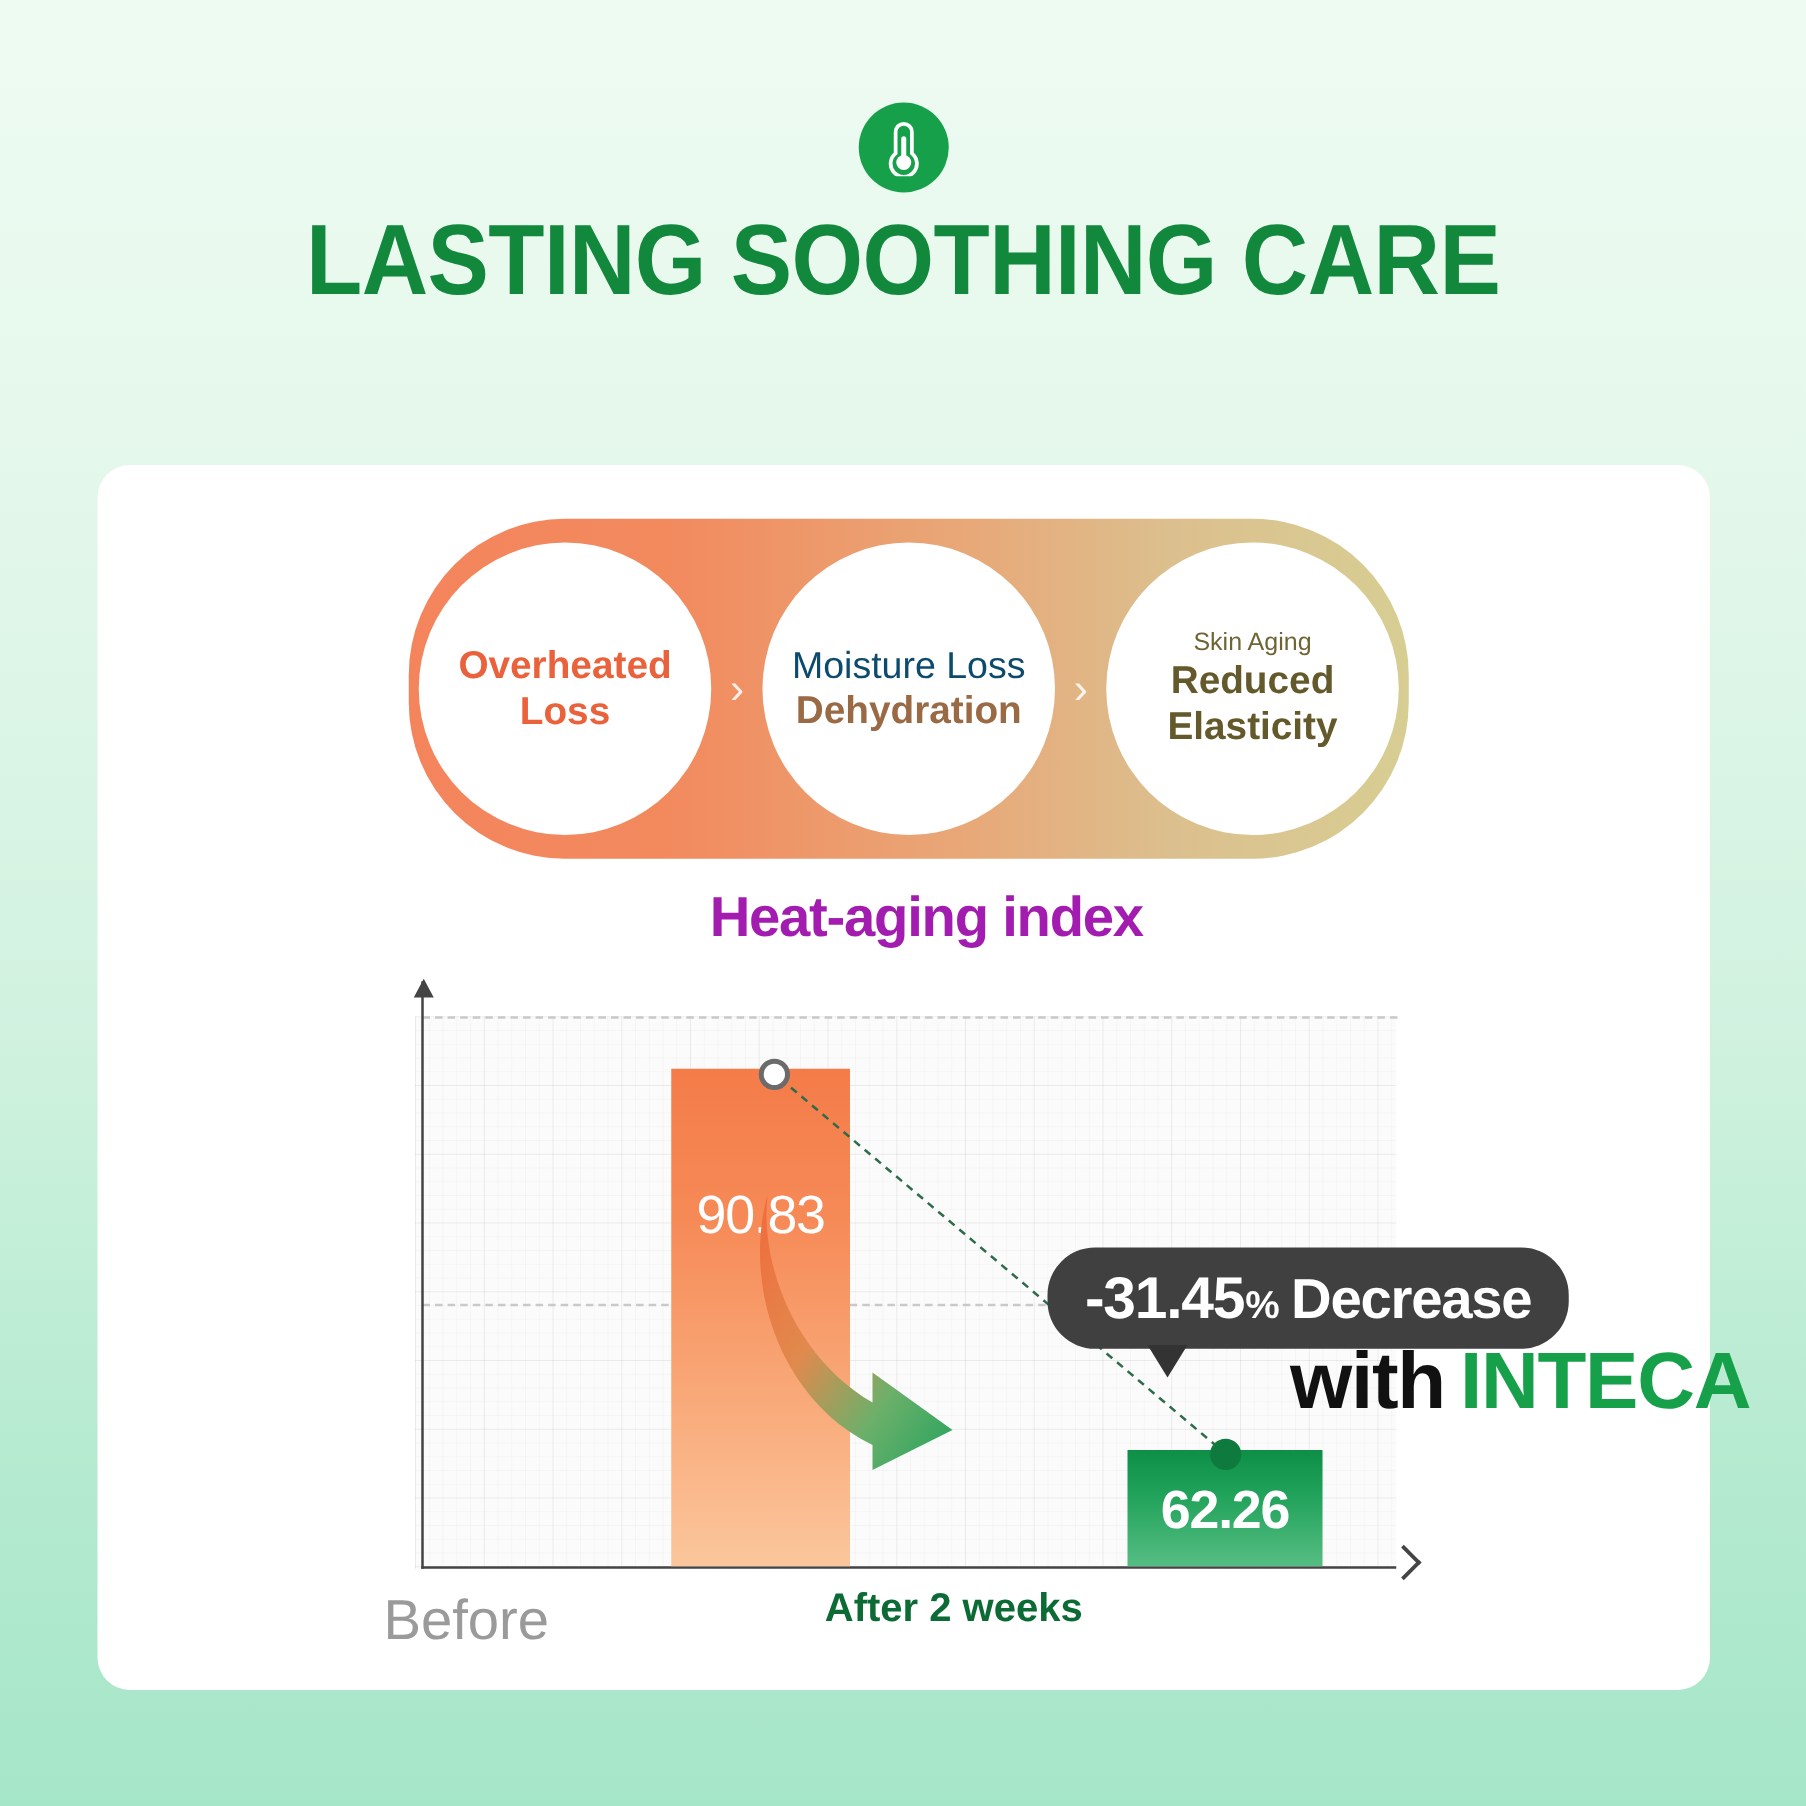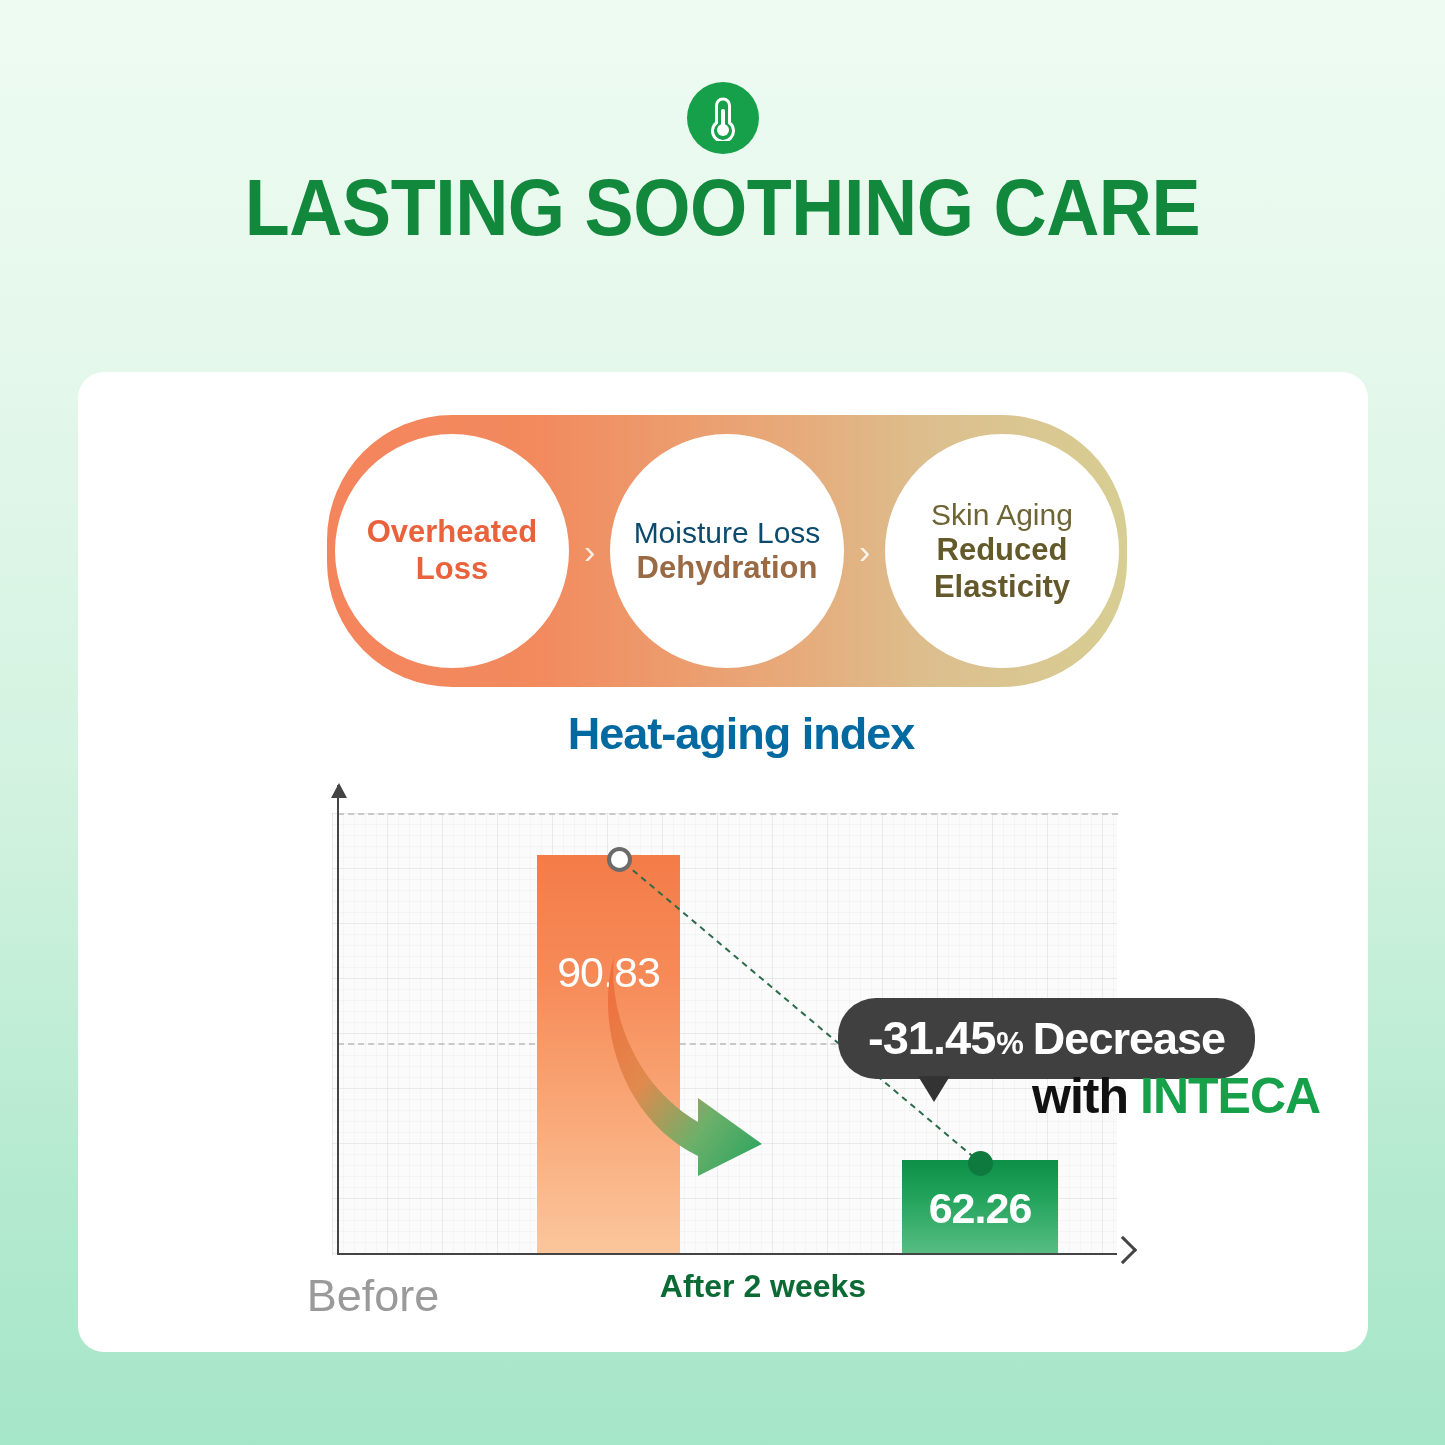--- a/index.html
+++ b/index.html
@@ -43,33 +43,33 @@
     width:234px;height:234px;border-radius:50%;background:#fff;
     display:flex;flex-direction:column;align-items:center;justify-content:center;
     text-align:center;line-height:1.18;
   }
   .circ.c1{left:8px;}
   .circ.c2{left:283px;}
   .circ.c3{left:558px;}
   .t-orange{color:#E9623B;font-weight:bold;font-size:31px;}
   .t-brown-n{color:#0c4a6e;font-weight:normal;font-size:30px;}
   .t-brown-b{color:#9A6A45;font-weight:bold;font-size:31px;}
-  .t-olive-n{color:#6E6434;font-weight:normal;font-size:30px;}
+  .t-olive-n{color:#6E6434;font-weight:normal;font-size:20px;}
   .t-olive-b{color:#63592B;font-weight:bold;font-size:31px;}
   .chev{
     position:absolute;top:50%;transform:translateY(-50%);
     color:rgba(255,255,255,0.85);font-size:34px;font-weight:300;line-height:1;
   }
   .chev.v1{left:257px;}
   .chev.v2{left:532px;}
 
   
   .chart-title{
     position:absolute;left:0;right:0;top:336px;text-align:center;
-    font-size:45px;font-weight:bold;color:#0369a1;letter-spacing:-1px;padding-left:36px;
+    font-size:45px;font-weight:bold;color:#a21caf;letter-spacing:-1px;padding-left:36px;
   }
   .plot{
     position:absolute;left:254px;top:413px;width:790px;height:470px;
   }
   .plot-bg{
     position:absolute;left:0;top:28px;width:785px;height:442px;
     background-color:#FBFBFB;
     background-image:
       linear-gradient(to right,rgba(0,0,0,0.045) 1px,transparent 1px),
       linear-gradient(to bottom,rgba(0,0,0,0.045) 1px,transparent 1px),
@@ -134,21 +134,21 @@
   .tt-big{color:#fff;font-size:47px;font-weight:bold;letter-spacing:-1px;}
   .tt-pct{color:#fff;font-size:31px;font-weight:bold;margin-left:1px;}
   .tt-word{color:#fff;font-size:45px;font-weight:bold;letter-spacing:-1px;margin-left:9px;}
   .tt-tail{
     position:absolute;left:80px;bottom:-23px;width:0;height:0;
     border-left:16px solid transparent;border-right:16px solid transparent;
     border-top:26px solid #333333;
   }
   .with-line{
     position:absolute;left:700px;top:282px;white-space:nowrap;
-    font-size:50px;font-weight:bold;letter-spacing:-1px;
+    font-size:64px;font-weight:bold;letter-spacing:-1px;
   }
   .w-black{color:#111;}
   .w-green{color:#17A04A;margin-left:12px;}
 
   
   .xlab{position:absolute;text-align:center;}
   .xlab-before{left:215px;top:898px;width:160px;font-size:45px;color:#9A9A9A;}
   .xlab-after{left:540px;top:896px;width:290px;font-size:32px;color:#0C6B34;font-weight:bold;}
 </style>
 </head>

